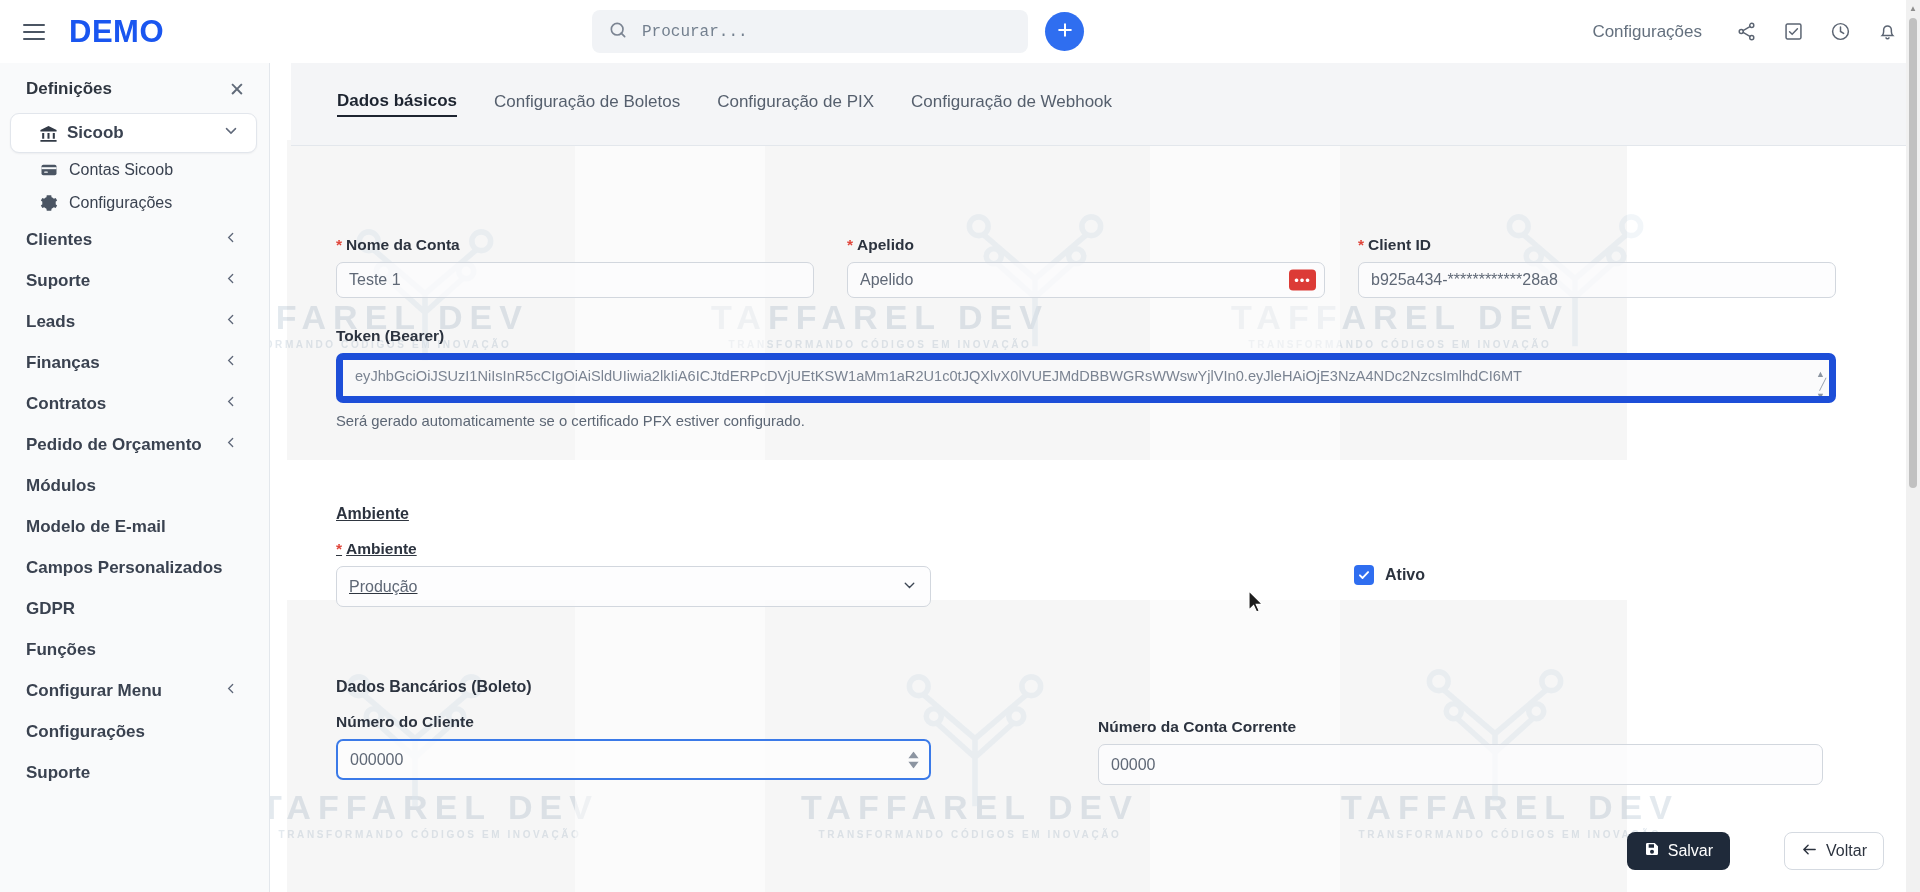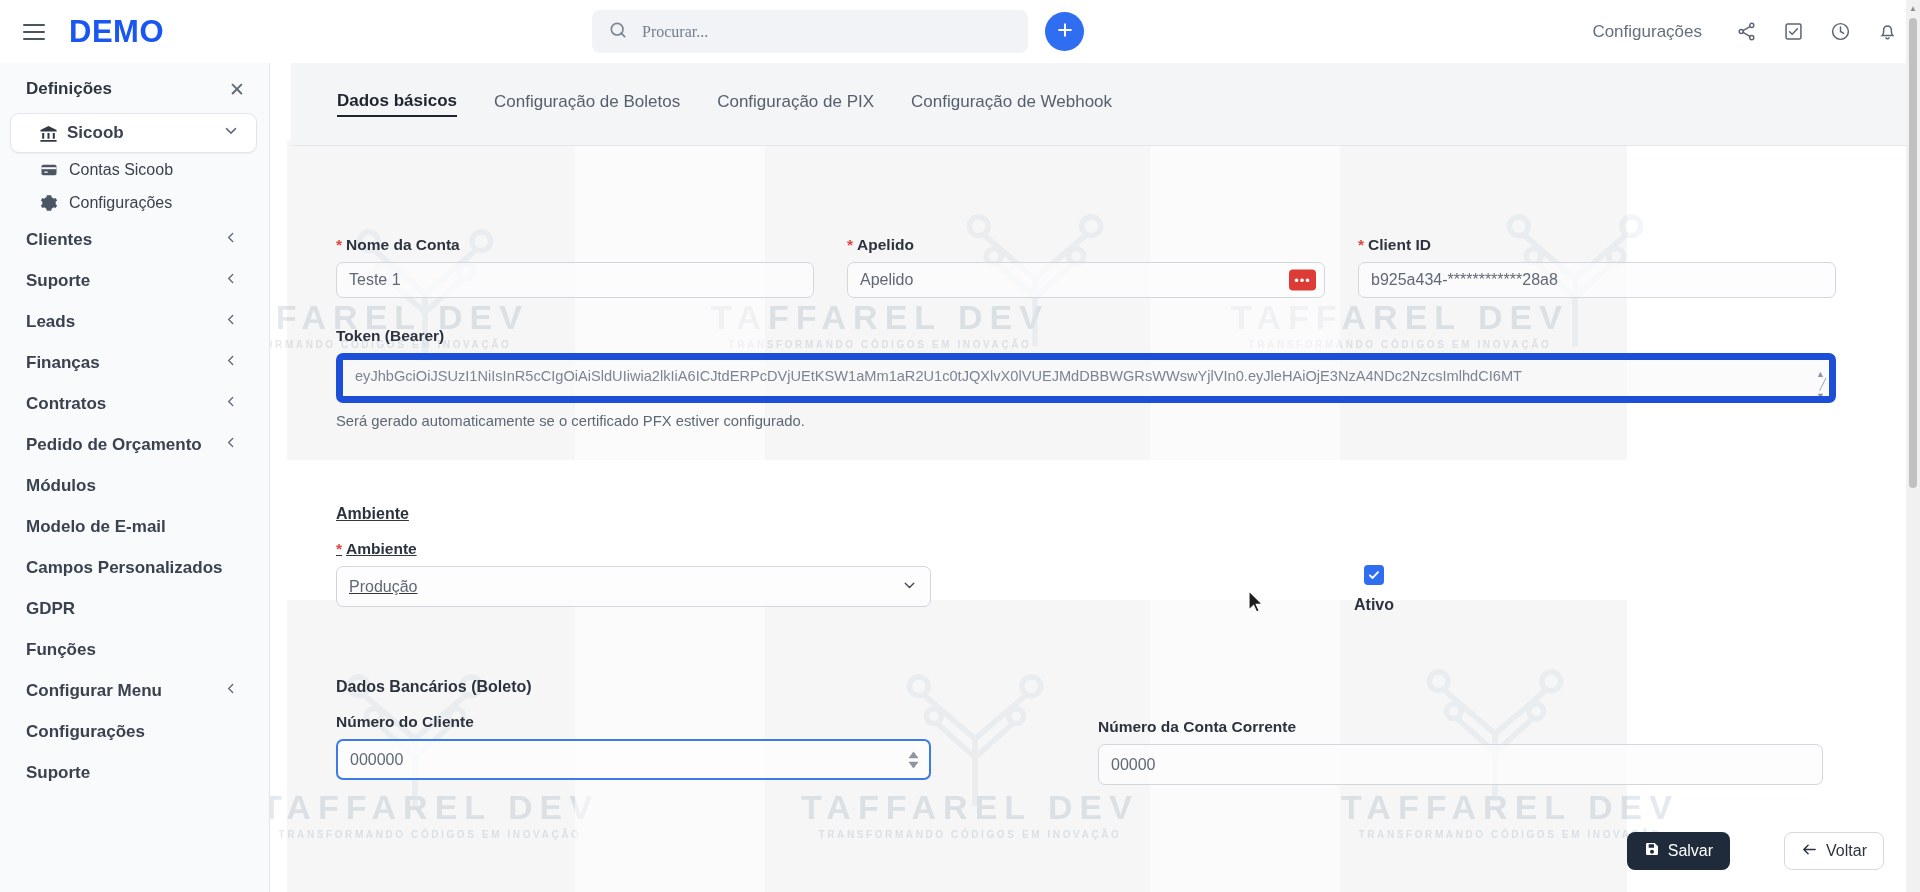--- a/index.html
+++ b/index.html
@@ -71,21 +71,21 @@
     width: 436px; height: 43px;
     background: #f1f3f6;
     border-radius: 8px;
     display: flex; align-items: center;
     padding: 0 16px;
   }
   .search-input {
     border: 0; outline: 0; background: transparent;
     font-size: 16px; color: #5b6472;
     margin-left: 12px; width: 360px;
-    font-family: Liberation Serif, serif;
+    font-family: Liberation Mono, monospace;
   }
   .search-input::placeholder { color: #74808f; }
   .plus-btn {
     position: absolute; left: 1045px; top: 12px;
     width: 39px; height: 39px; border-radius: 50%;
     background: #2f6ef0;
     display: flex; align-items: center; justify-content: center;
     cursor: pointer; border: 0;
   }
   .right-cluster {
@@ -592,21 +592,21 @@
       <div class="inp" style="width:595px; height:41px;">
         <span>Produção</span>
         <span style="position:absolute; right:12px; top:50%; transform:translateY(-50%);">
           <svg width="17" height="17" viewBox="0 0 24 24" fill="none" stroke="#3c4654" stroke-width="1.9" stroke-linecap="round">
               <path d="M6 9.5l6 6 6-6"></path>
             </svg>
         </span>
       </div>
     </div>
 
-    <div style="position:absolute; left:1067px; top:418px; display:flex; align-items:center; gap:11px;flex-direction:column;">
+    <div style="position:absolute; left:1067px; top:418px; display:flex; align-items:center; gap:11px;">
       <span class="chk">
         <svg width="14" height="14" viewBox="0 0 24 24" fill="none" stroke="#fff" stroke-width="3.2" stroke-linecap="round" stroke-linejoin="round">
           <path d="M5 12.5l4.6 4.6L19 7"></path>
         </svg>
       </span>
       <span style="font-size:16px; font-weight:700; color:#2c333f;">Ativo</span>
     </div>
 
     <div style="position:absolute; left:49px; top:531px;">
       <div class="sect-title">Dados Bancários (Boleto)</div>

